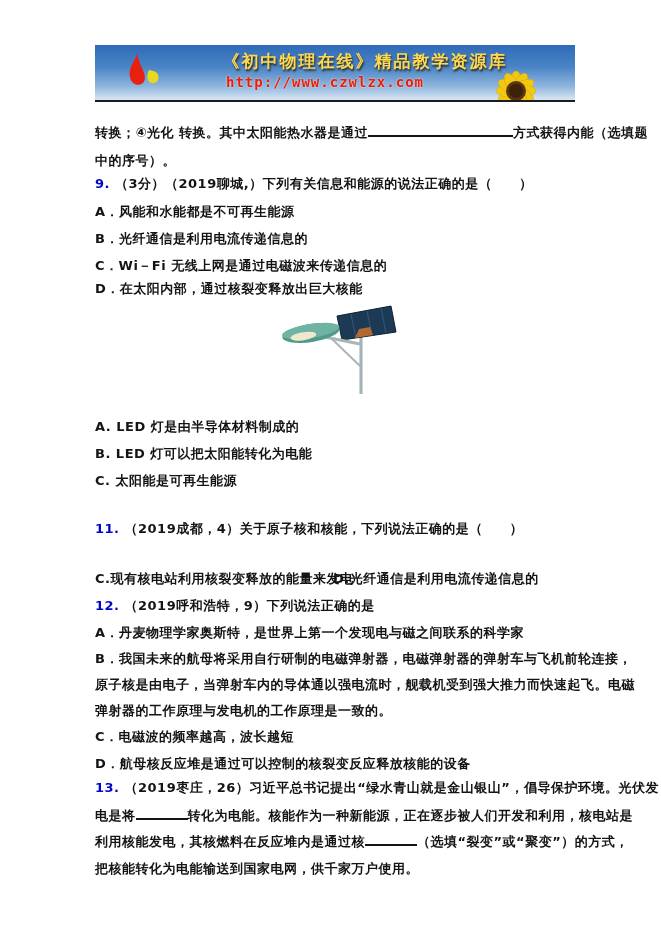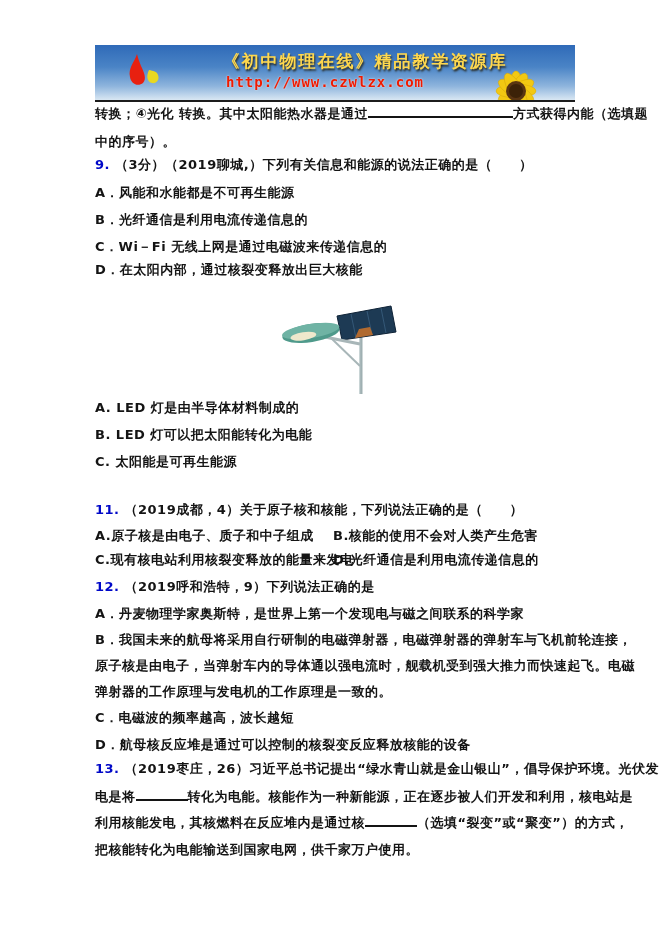--- a/index.html
+++ b/index.html
@@ -24,21 +24,21 @@
     position:absolute;left:40px;right:60px;top:29px;text-align:center;
     font-family:"DejaVu Sans Mono",monospace;font-size:14px;font-weight:bold;
     color:#ef1a00;letter-spacing:1px;text-shadow:0 0 2px rgba(255,255,255,.85);
   }
   .logo{position:absolute;left:25px;top:7px;width:46px;height:42px;}
   .sunflower{position:absolute;left:393px;top:12px;width:62px;height:60px;}
 
   
   .line{
     position:absolute;left:95px;white-space:nowrap;
-    font-weight:bold;font-size:13px;color:#141414;letter-spacing:0.5px;
+    font-weight:bold;font-size:13px;color:#141414;letter-spacing:0.5px;margin-top:19px;
   }
   .qnum{color:#0008c8;margin-right:5px;}
   .blank{
     display:inline-block;border-bottom:2px solid #141414;height:10px;
     vertical-align:baseline;
   }
   .blank-long{width:145px;}
   .blank-short{width:52px;}
   .col-a{display:inline-block;width:238px;}
 
@@ -110,23 +110,20 @@
     </g>
   </svg>
 
   <div class="line" style="top:399px">A. LED 灯是由半导体材料制成的</div>
   <div class="line" style="top:426px">B. LED 灯可以把太阳能转化为电能</div>
   <div class="line" style="top:453px">C. 太阳能是可再生能源</div>
 
   <div class="line" style="top:501px">
     <span class="qnum">11.</span><span>（2019成都，4）关于原子核和核能，下列说法正确的是（　　）</span>
   </div>
-  <div class="line" style="top:527px">
-    <span class="col-a">A.原子核是由电子、质子和中子组成</span><span>B.核能的使用不会对人类产生危害</span>
-  </div>
   <div class="line" style="top:551px">
     <span class="col-a">C.现有核电站利用核裂变释放的能量来发电</span><span>D.光纤通信是利用电流传递信息的</span>
   </div>
 
   <div class="line" style="top:578px">
     <span class="qnum">12.</span><span>（2019呼和浩特，9）下列说法正确的是</span>
   </div>
   <div class="line" style="top:605px">A．丹麦物理学家奥斯特，是世界上第一个发现电与磁之间联系的科学家</div>
   <div class="line" style="top:631px">B．我国未来的航母将采用自行研制的电磁弹射器，电磁弹射器的弹射车与飞机前轮连接，</div>
   <div class="line" style="top:657px">原子核是由电子，当弹射车内的导体通以强电流时，舰载机受到强大推力而快速起飞。电磁</div>

